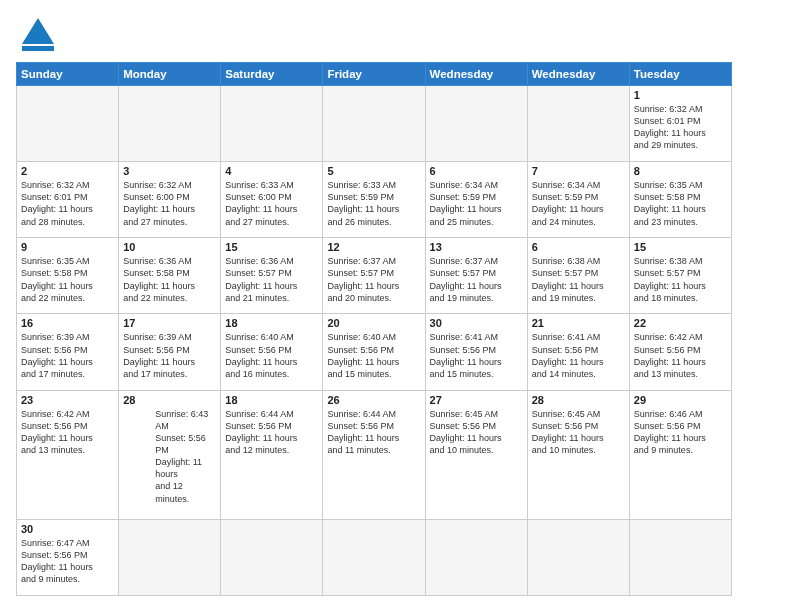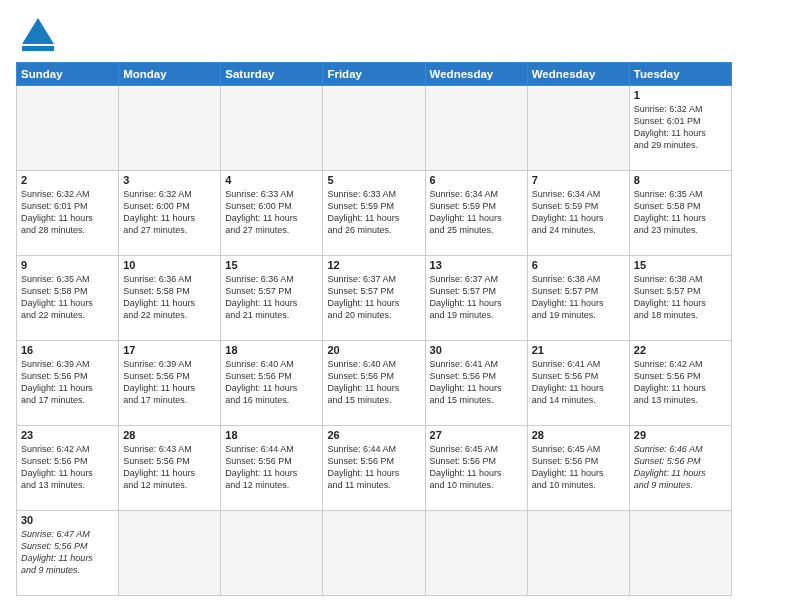--- a/index.html
+++ b/index.html
@@ -311,21 +311,21 @@
         <tr>
           <td>
             <span class="day-num">23</span>
             <div class="day-info" style="white-space: pre-line;">Sunrise: 6:42 AM
 Sunset: 5:56 PM
 Daylight: 11 hours
 and 13 minutes.</div>
           </td>
           <td>
             <span class="day-num">28</span>
-            <div class="day-info" style="white-space: pre-line;">Sunrise: 6:43 AM
+            <div class="day-info" style="white-space: pre-line; margin-left: 32px;">Sunrise: 6:43 AM
 Sunset: 5:56 PM
 Daylight: 11 hours
 and 12 minutes.</div>
           </td>
           <td>
             <span class="day-num">18</span>
             <div class="day-info" style="white-space: pre-line;">Sunrise: 6:44 AM
 Sunset: 5:56 PM
 Daylight: 11 hours
 and 12 minutes.</div>
@@ -346,30 +346,30 @@
           </td>
           <td>
             <span class="day-num">28</span>
             <div class="day-info" style="white-space: pre-line;">Sunrise: 6:45 AM
 Sunset: 5:56 PM
 Daylight: 11 hours
 and 10 minutes.</div>
           </td>
           <td>
             <span class="day-num">29</span>
-            <div class="day-info" style="white-space: pre-line; font-style: italic;">Sunrise: 6:46 AM
+            <div class="day-info" style="white-space: pre-line;">Sunrise: 6:46 AM
 Sunset: 5:56 PM
 Daylight: 11 hours
 and 9 minutes.</div>
           </td>
         </tr>
         <tr>
           <td>
             <span class="day-num">30</span>
-            <div class="day-info" style="white-space: pre-line; font-style: italic;">Sunrise: 6:47 AM
+            <div class="day-info" style="white-space: pre-line;">Sunrise: 6:47 AM
 Sunset: 5:56 PM
 Daylight: 11 hours
 and 9 minutes.</div>
           </td>
           <td class="last-row"></td>
           <td class="last-row"></td>
           <td class="last-row"></td>
           <td class="last-row"></td>
           <td class="last-row"></td>
           <td class="last-row"></td>

